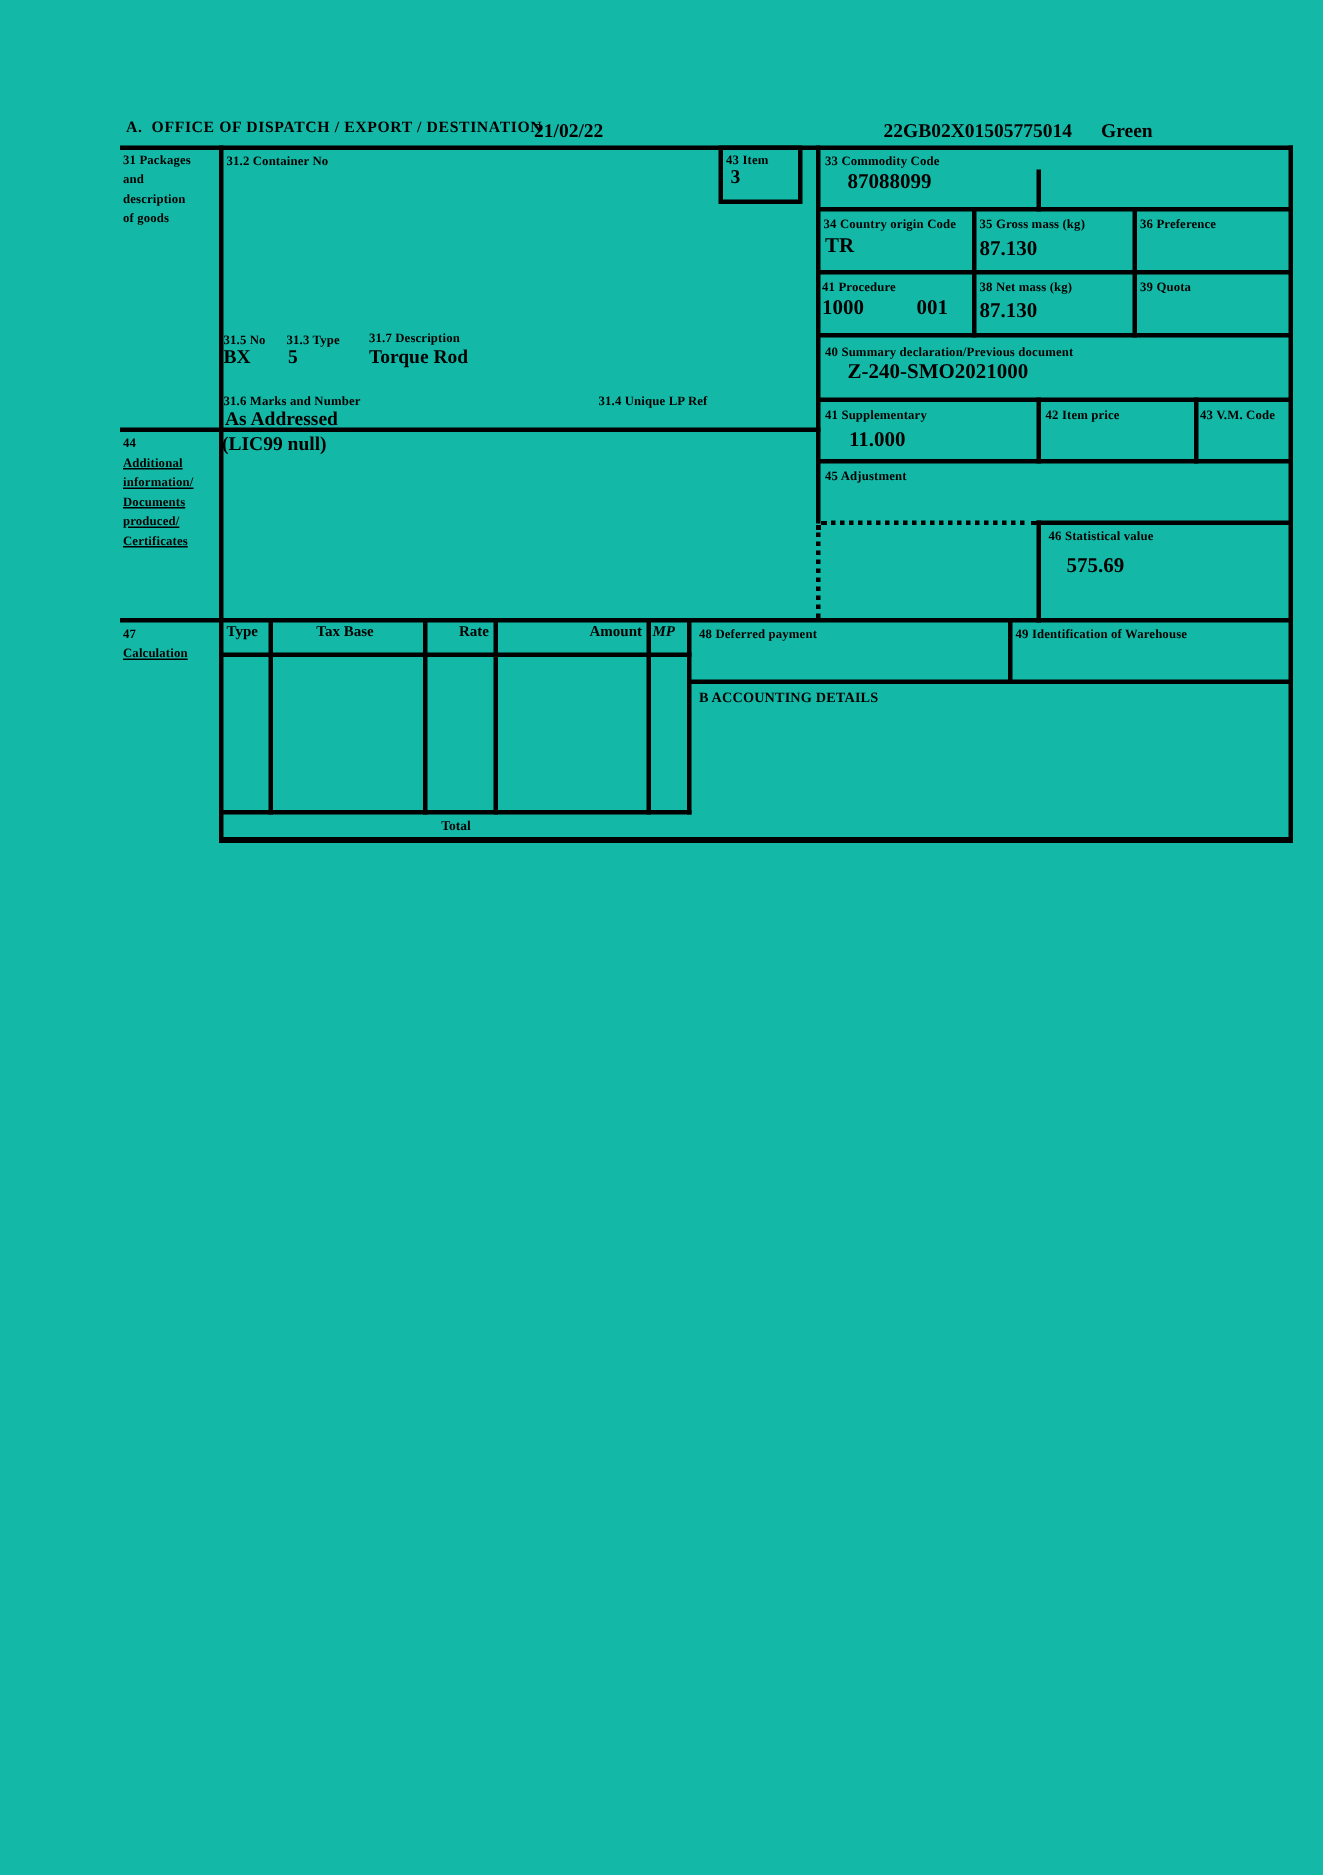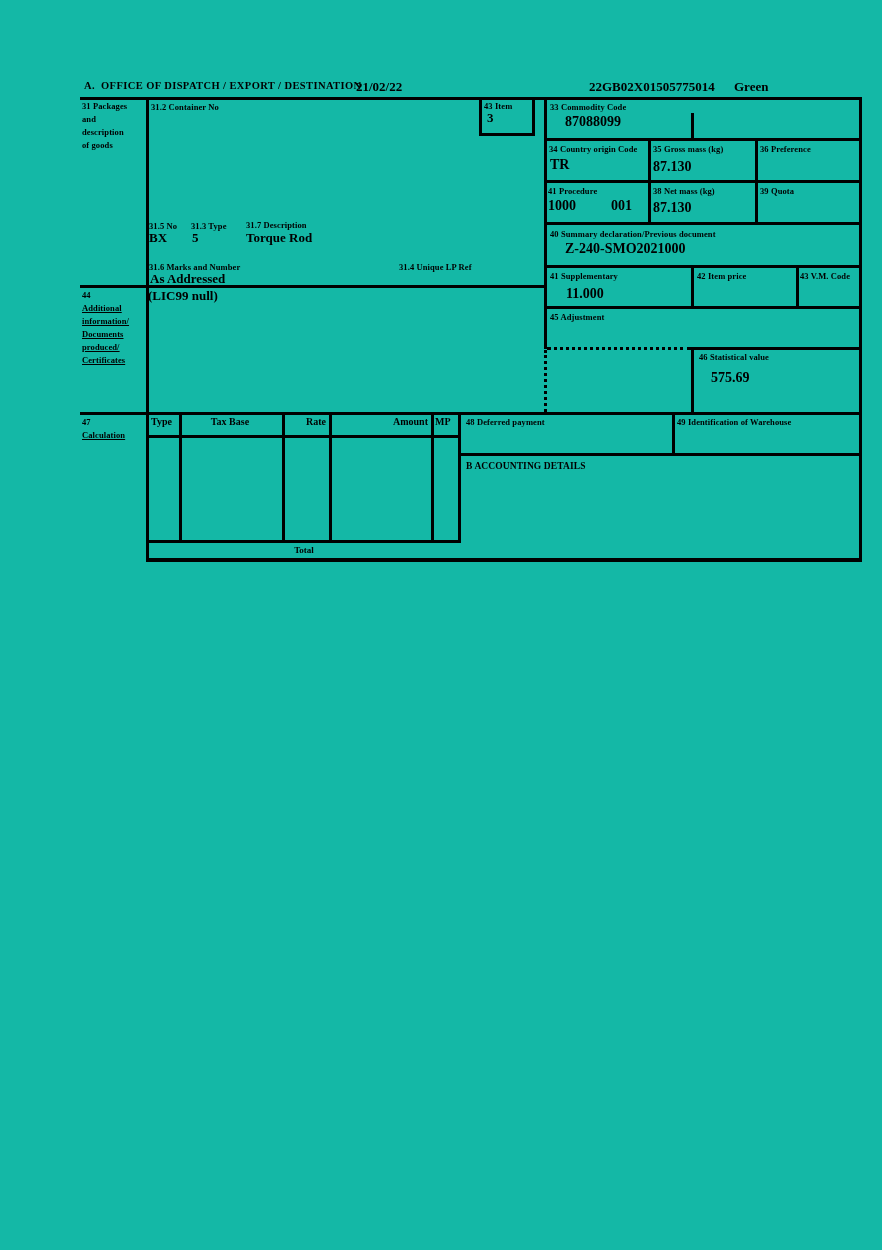--- a/index.html
+++ b/index.html
@@ -127,21 +127,21 @@
   <div class="lbl" style="left:699px; top:351px;">46 Statistical value</div>
   <div class="val v14" style="left:711px; top:370px;">575.69</div>
 
   <div class="lbl" style="left:82px; top:416px;">47</div>
   <div class="lbl ul" style="left:82px; top:429px;">Calculation</div>
 
   <div class="colhead" style="left:151px;">Type</div>
   <div class="colhead" style="left:180px; width:100px; text-align:center;">Tax Base</div>
   <div class="colhead" style="left:270px; width:56px; text-align:right;">Rate</div>
   <div class="colhead" style="left:330px; width:98px; text-align:right;">Amount</div>
-  <div class="colhead" style="left:435px;">MP</div>
+  <div class="colhead" style="left:435px;font-style:italic;">MP</div>
 
   <div class="colhead" style="left:146px; top:545px; width:316px; text-align:center; font-size:9px;">Total</div>
 
   <div class="lbl" style="left:466px; top:416px;">48 Deferred payment</div>
   <div class="lbl" style="left:677px; top:416px;">49 Identification of Warehouse</div>
   <div class="lbl" style="left:466px; top:460px; font-size:9.5px;">B ACCOUNTING DETAILS</div>
 
 </div>
 
 </body></html>

